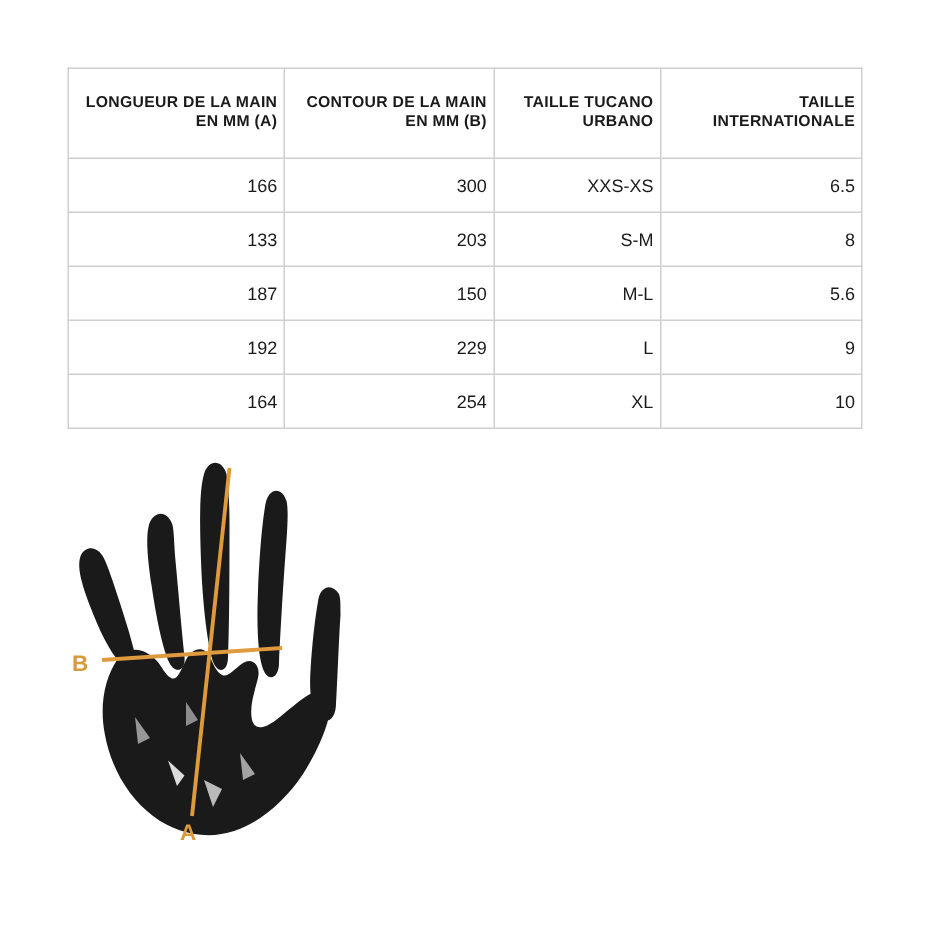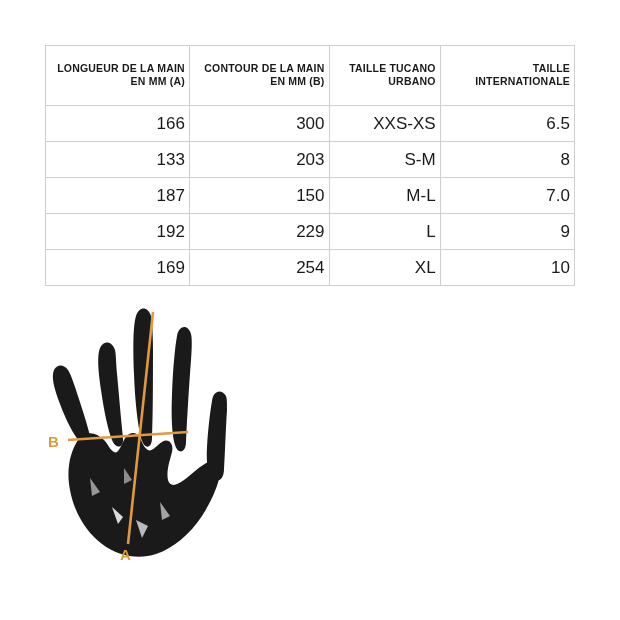--- a/index.html
+++ b/index.html
@@ -42,21 +42,21 @@
   table.size-table th {
     font-size: 10.5px;
     font-weight: bold;
     letter-spacing: 0.2px;
     line-height: 1.25;
     padding: 9px 4px 10px 4px;
     height: 40px;
     color: #1a1a1a;
   }
   table.size-table td {
-    font-size: 17px;
+    font-size: 12px;
     font-weight: normal;
     padding: 6px 4px;
     height: 23px;
     color: #1a1a1a;
   }
   col.c1 { width: 27.2%; }
   col.c2 { width: 26.4%; }
   col.c3 { width: 21.0%; }
   col.c4 { width: 25.4%; }
 
@@ -109,30 +109,30 @@
         <tr>
           <td>133</td>
           <td>203</td>
           <td>S-M</td>
           <td>8</td>
         </tr>
         <tr>
           <td>187</td>
           <td>150</td>
           <td>M-L</td>
-          <td>7.0</td>
+          <td>5.6</td>
         </tr>
         <tr>
           <td>192</td>
           <td>229</td>
           <td>L</td>
           <td>9</td>
         </tr>
         <tr>
-          <td>169</td>
+          <td>164</td>
           <td>254</td>
           <td>XL</td>
           <td>10</td>
         </tr>
       </tbody>
     </table>
   </div>
 
   <div class="hand-figure">
     <svg width="270" height="285" viewBox="0 0 270 285" xmlns="http://www.w3.org/2000/svg">

